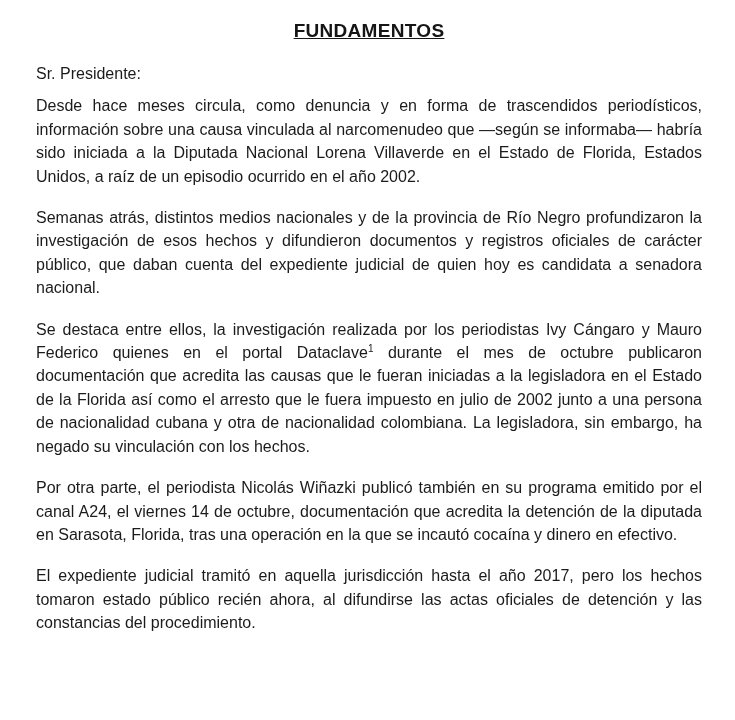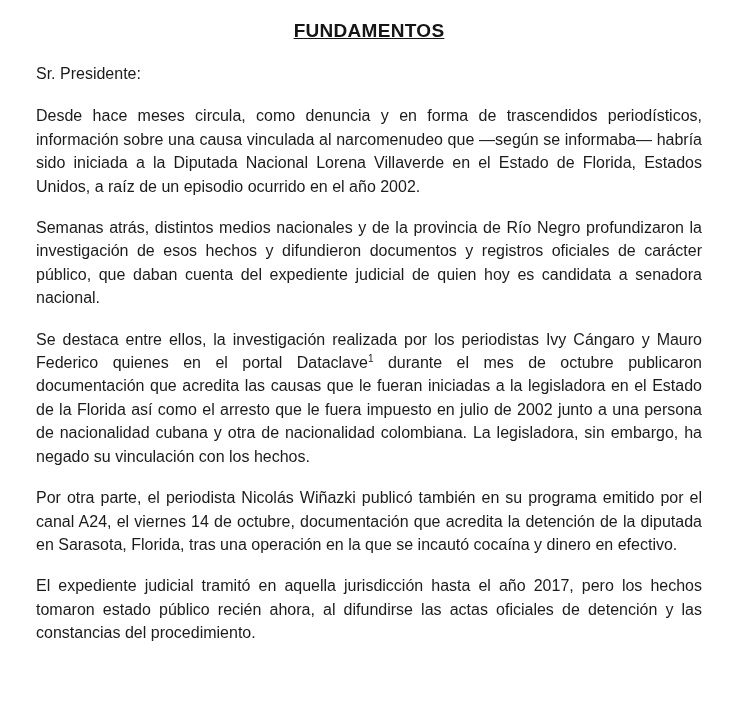--- a/index.html
+++ b/index.html
@@ -28,21 +28,21 @@
     font-size: 19px;
     font-weight: 700;
     line-height: 24px;
     text-align: center;
     text-decoration: underline;
     letter-spacing: 0.3px;
     margin: 0 0 19px 0;
     color: #151515;
   }
   .salutation {
-    margin: 0 0 19px 0;
+    margin: 0 0 9px 0;
   }
   .para {
     text-align: justify;
     margin: 0 0 18px 0;
   }
   .para:last-child {
     margin-bottom: 8px;
   }
   sup {
     font-size: 10px;

